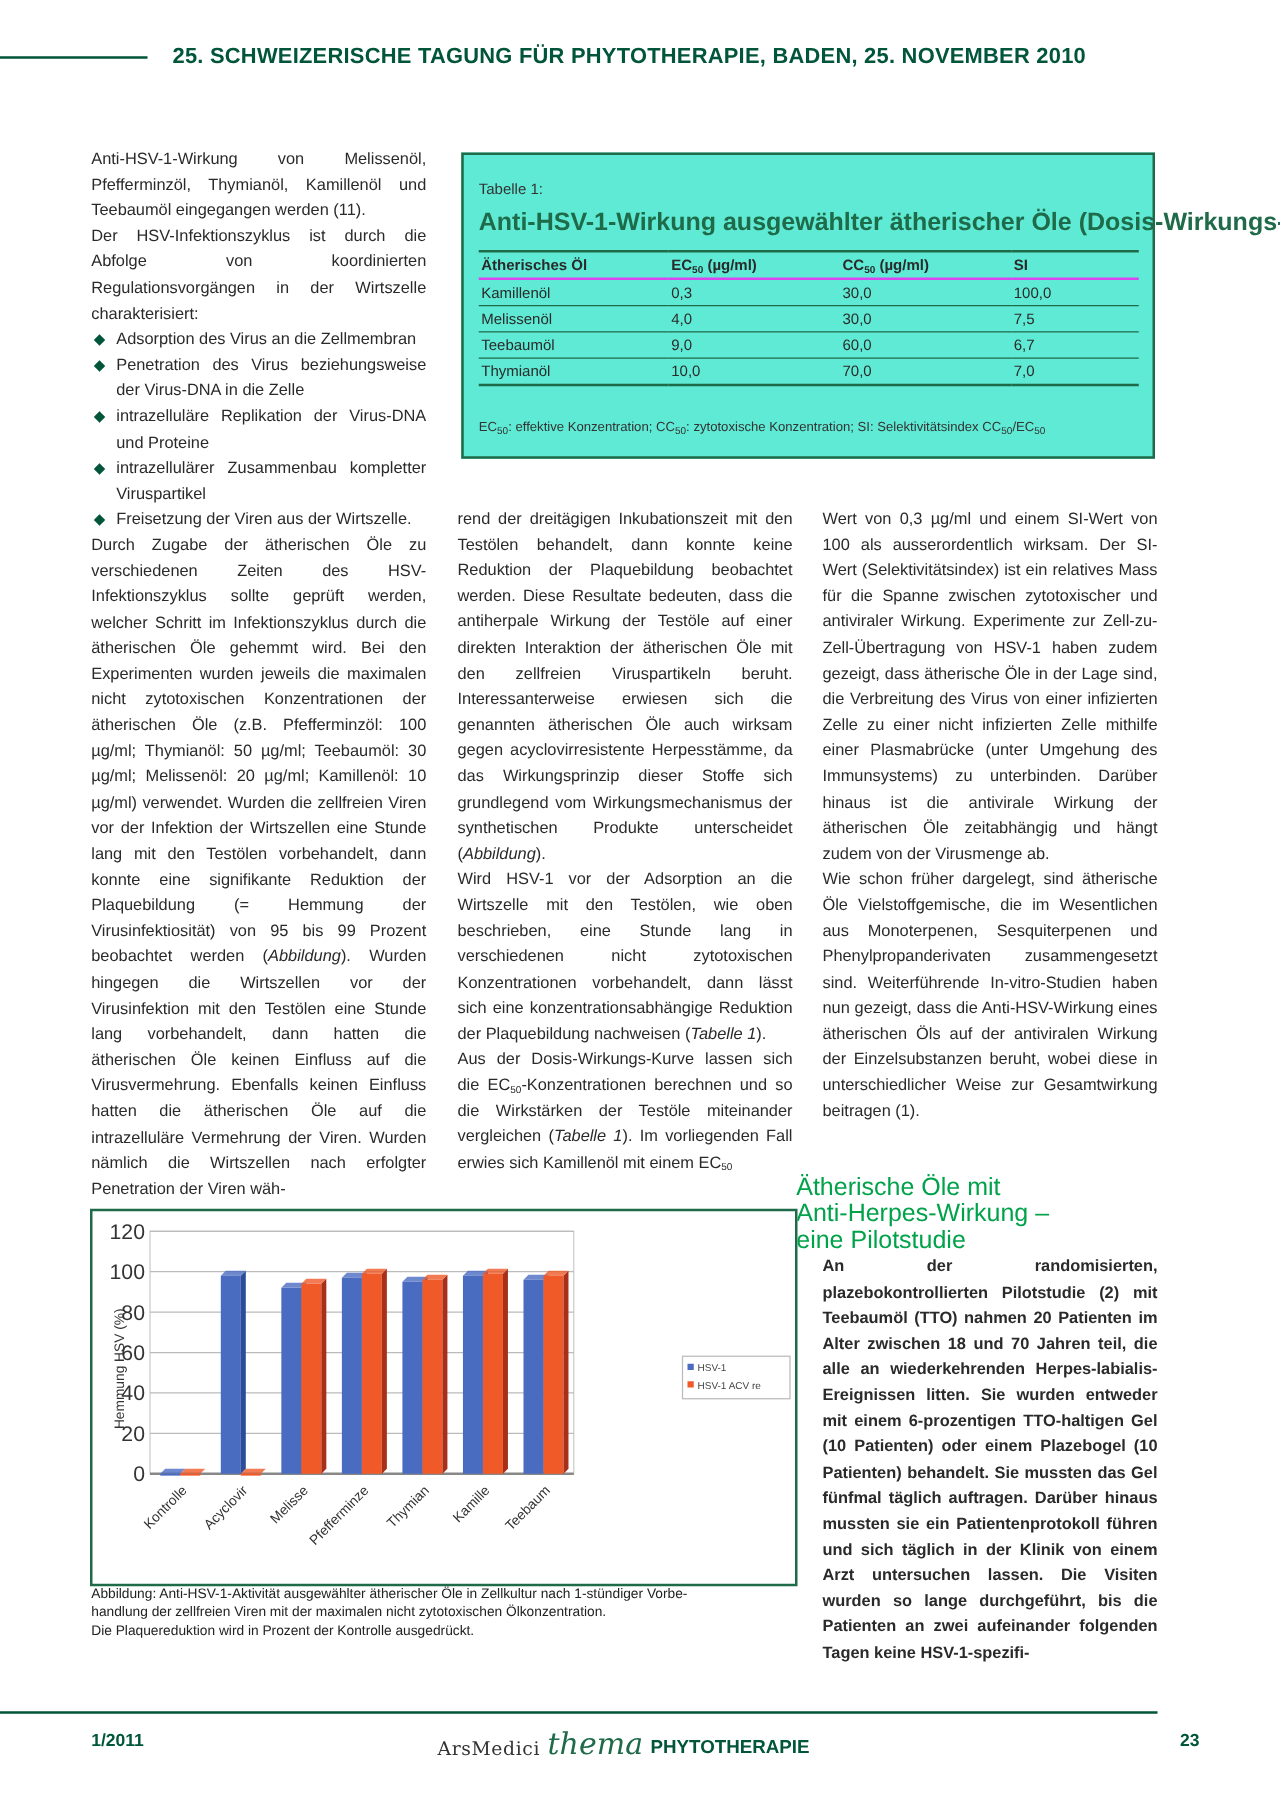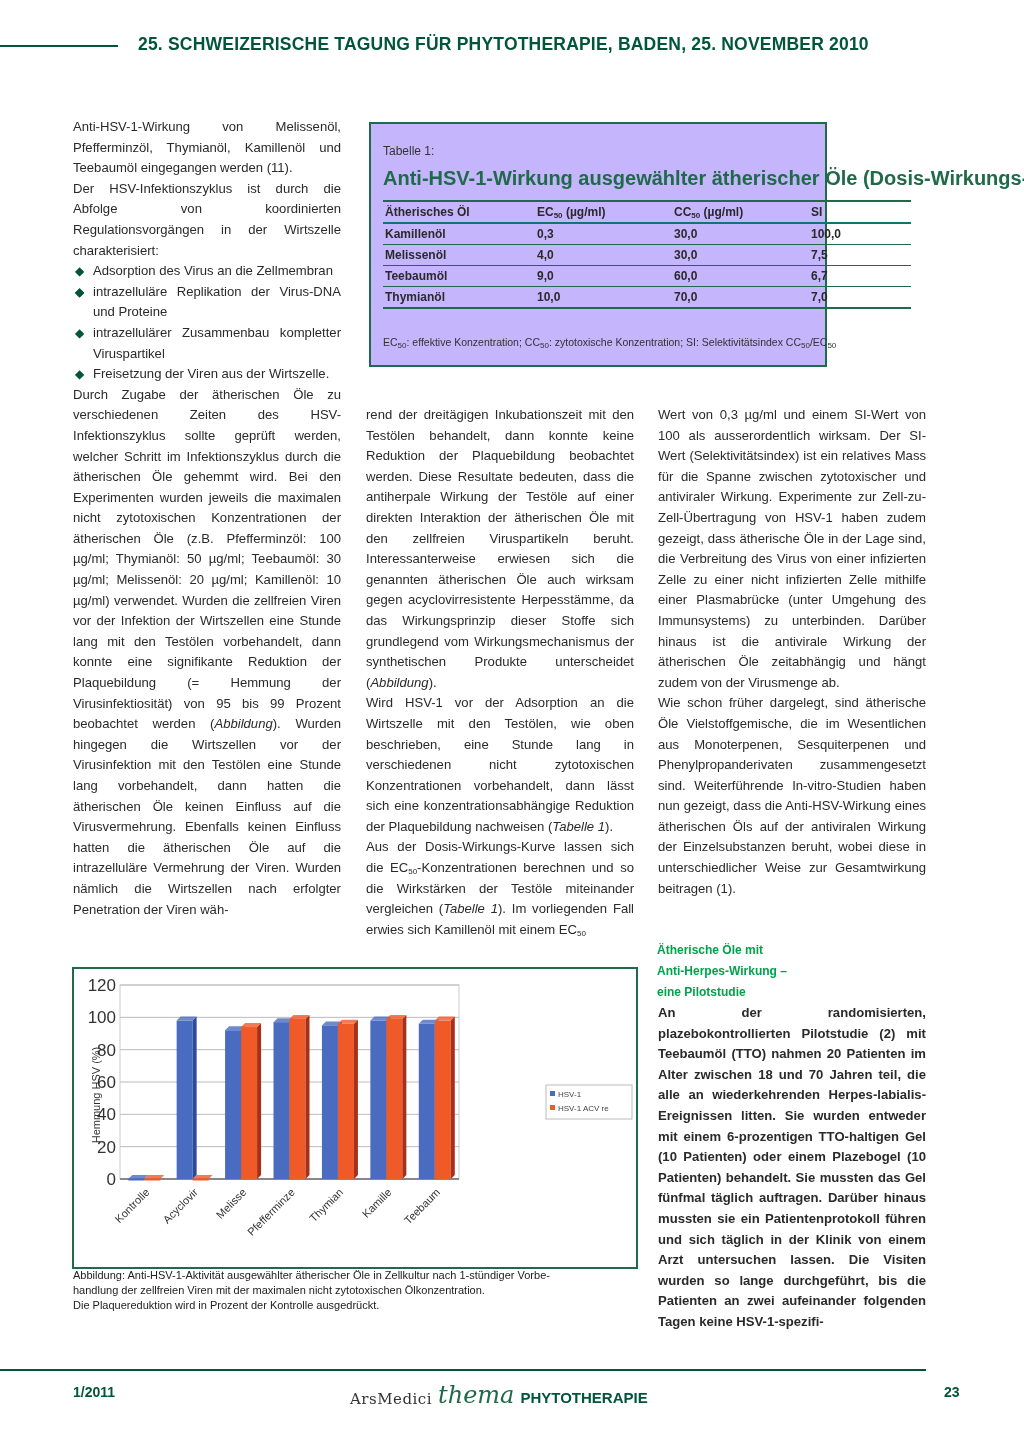--- a/index.html
+++ b/index.html
@@ -10,55 +10,55 @@
   .hdr-title { position:absolute; left:138px; top:34px; font-size:17.5px; font-weight:bold;
                color:#00553a; letter-spacing:0.2px; white-space:nowrap; }
   
   .col { position:absolute; font-size:13.1px; line-height:20.6px; text-align:justify; }
   .col p { margin:0; }
   .col .bullet { position:relative; padding-left:20px; }
   .col .bullet .dia { position:absolute; left:2px; top:0; color:#00553a; font-size:12px; }
   sub { font-size:8px; vertical-align:-2px; line-height:0; }
   em { font-style:italic; }
   
-  .tbox { position:absolute; left:369px; top:122px; width:458px; height:245px;
-          background:#c4b5fd; border:2px solid #1f6a48; box-sizing:border-box; }
+  .tbox { position:absolute; left:369px; top:122px; width:555px; height:245px;
+          background:#5eead4; border:2px solid #1f6a48; box-sizing:border-box; }
   .tbox .cap { position:absolute; left:12px; top:20px; font-size:12px; color:#333; }
   .tbox .ttl { position:absolute; left:12px; top:43px; font-size:20px; font-weight:bold; color:#1f6a48; white-space:nowrap; }
   .tbox table { position:absolute; left:12px; top:76px; width:528px; border-collapse:collapse; font-size:12px; }
-  .tbox th, .tbox td { text-align:left; padding:0 0 0 2px; height:20px; border-bottom:1px solid #1f6a48; font-weight:bold; }
-  .tbox thead th { font-weight:bold; border-top:2px solid #1f6a48; border-bottom:2px solid #0f766e; }
+  .tbox th, .tbox td { text-align:left; padding:0 0 0 2px; height:20px; border-bottom:1px solid #1f6a48; font-weight:normal; }
+  .tbox thead th { font-weight:bold; border-top:2px solid #1f6a48; border-bottom:2px solid #d946ef; }
   .tbox tbody tr:last-child td { border-bottom:2px solid #1f6a48; }
   .tbox .note { position:absolute; left:12px; top:212px; font-size:10.5px; color:#333; white-space:nowrap; }
   
   .figbox { position:absolute; left:72px; top:967px; width:566px; height:302px; border:2px solid #1f6a48; box-sizing:border-box; background:#fff; }
   .figcap { position:absolute; left:73px; top:1268px; font-size:11px; line-height:15px; color:#222; width:570px; }
   .ylabel { position:absolute; left:-28px; top:120px; transform:rotate(-90deg); font-size:11px; color:#333; white-space:nowrap; width:100px; text-align:center; }
   
-  .sec-h { position:absolute; left:657px; top:940px; font-size:12px; line-height:21px; font-weight:bold; color:#00a24a; }
+  .sec-h { position:absolute; left:637px; top:940px; font-size:20px; line-height:21px; font-weight:normal; color:#00a24a; }
   
   .ftr-line { position:absolute; left:0; top:1369px; width:926px; height:2px; background:#00553a; }
   .ftr-issue { position:absolute; left:73px; top:1384px; font-size:14px; font-weight:bold; color:#00553a; }
   .ftr-brand { position:absolute; left:350px; top:1378px; height:30px; display:flex; align-items:flex-end; gap:6px; }
   .ftr-ars { font-family:"DejaVu Serif", serif; font-size:15px; color:#333; letter-spacing:0.5px; }
   .ftr-thema { font-family:"DejaVu Serif", serif; font-style:italic; font-size:24px; color:#1f6a48; line-height:26px; }
   .ftr-phyto { font-size:15px; font-weight:bold; color:#00553a; margin-bottom:2px; }
   .ftr-page { position:absolute; left:904px; top:1384px; font-size:14px; font-weight:bold; color:#00553a;margin-left:40px; }
 </style>
 </head>
 <body>
 
 <div class="hdr-line"></div>
 <div class="hdr-title">25. SCHWEIZERISCHE TAGUNG FÜR PHYTOTHERAPIE, BADEN, 25. NOVEMBER 2010</div>
 
 <div class="col" style="left:73px; top:117px; width:268px;">
   <p>Anti-HSV-1-Wirkung von Melissenöl, Pfefferminzöl, Thymianöl, Kamillenöl und Teebaumöl eingegangen werden (11).</p>
   <p>Der HSV-Infektionszyklus ist durch die Abfolge von koordinierten Regulationsvorgängen in der Wirtszelle charakterisiert:</p>
   <div class="bullet"><span class="dia">◆</span><span>Adsorption des Virus an die Zellmembran</span></div>
-  <div class="bullet"><span class="dia">◆</span></div>
+  <div class="bullet"><span class="dia">◆</span><span>Penetration des Virus beziehungsweise der Virus-DNA in die Zelle</span></div>
   <div class="bullet"><span class="dia">◆</span><span>intrazelluläre Replikation der Virus-DNA und Proteine</span></div>
   <div class="bullet"><span class="dia">◆</span><span>intrazellulärer Zusammenbau kompletter Viruspartikel</span></div>
   <div class="bullet"><span class="dia">◆</span><span>Freisetzung der Viren aus der Wirtszelle.</span></div>
   <p><span>Durch Zugabe der ätherischen Öle zu verschiedenen Zeiten des HSV-Infektionszyklus sollte geprüft werden, welcher Schritt im Infektionszyklus durch die ätherischen Öle gehemmt wird. Bei den Experimenten wurden jeweils die maximalen nicht zytotoxischen Konzentrationen der ätherischen Öle (z.B. Pfefferminzöl: 100 µg/ml; Thymianöl: 50 µg/ml; Teebaumöl: 30 µg/ml; Melissenöl: 20 µg/ml; Kamillenöl: 10 µg/ml) verwendet. Wurden die zellfreien Viren vor der Infektion der Wirtszellen eine Stunde lang mit den Testölen vorbehandelt, dann konnte eine signifikante Reduktion der Plaquebildung (= Hemmung der Virusinfektiosität) von 95 bis 99 Prozent beobachtet werden (</span><em>Abbildung</em><span>). Wurden hingegen die Wirtszellen vor der Virusinfektion mit den Testölen eine Stunde lang vorbehandelt, dann hatten die ätherischen Öle keinen Einfluss auf die Virusvermehrung. Ebenfalls keinen Einfluss hatten die ätherischen Öle auf die intrazelluläre Vermehrung der Viren. Wurden nämlich die Wirtszellen nach erfolgter Penetration der Viren wäh-</span></p>
 </div>
 
 <div class="tbox">
   <div class="cap">Tabelle 1:</div>
   <div class="ttl">Anti-HSV-1-Wirkung ausgewählter ätherischer Öle (Dosis-Wirkungs-Beziehung)</div>
   <table>

